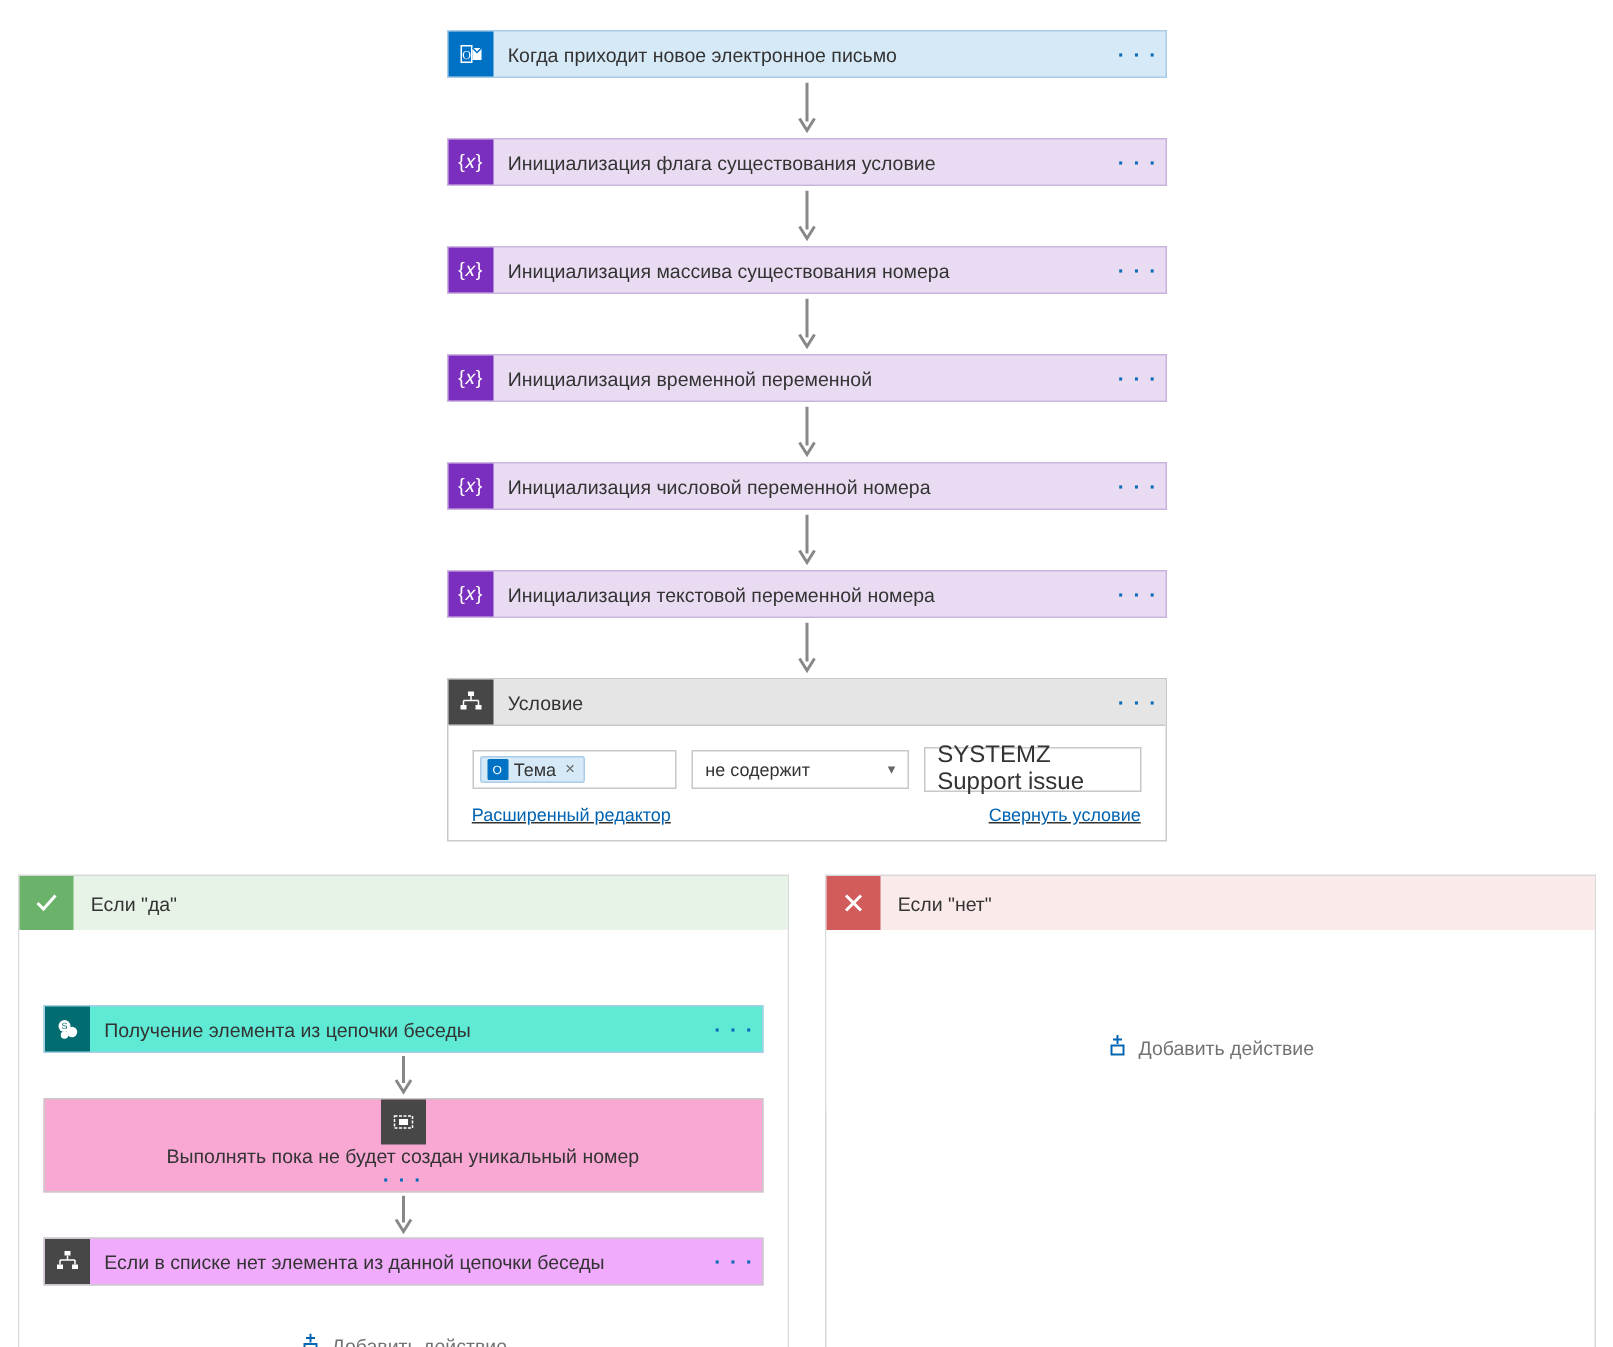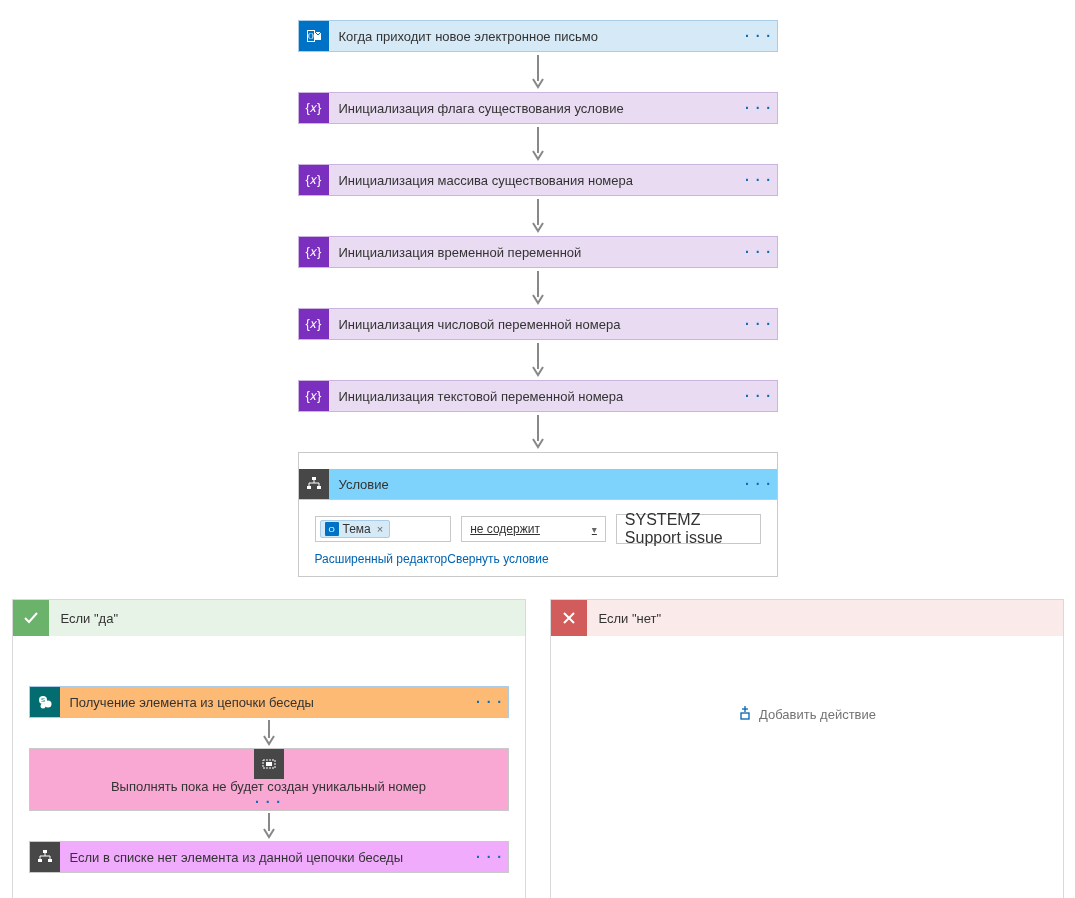--- a/index.html
+++ b/index.html
@@ -32,23 +32,23 @@
     color: #0a6bb8; letter-spacing: 1px;
     font-weight: bold; font-size: 14px;
     cursor: pointer;
   }
 
   
   .outlook { background: #d6e9f6; border-color: #a9cde8; }
   .outlook .step-icon { background: #0072c6; }
   .variable { background: #e9dcf2; border-color: #cbb4dd; }
   .variable .step-icon { background: #7b2fbf; }
-  .condition-head { background: #7dd3fc; border-color: #c9c9c9; margin-top: 16px; }
+  .condition-head { background: #e5e5e5; border-color: #c9c9c9; }
   .condition-head .step-icon { background: #474747; }
-  .sharepoint { background: #fdba74; border-color: #a9cde8; }
+  .sharepoint { background: #5eead4; border-color: #a9cde8; }
   .sharepoint .step-icon { background: #036c70; }
   .loop { background: #f9a8d4; border-color: #c9c9c9; flex-direction: column; }
   .loop .step-icon { background: #474747; }
   .cond2 { background: #f0abfc; border-color: #c9c9c9; }
   .cond2 .step-icon { background: #474747; }
 
   
   .arrow {
     display: flex; flex-direction: column; align-items: center;
     color: #888; height: 40px; justify-content: center;
@@ -89,33 +89,33 @@
     font-size: 8px; border-radius:1px;
   }
   .token .x { color:#666; font-size:11px; cursor:pointer; padding:0 2px; }
   .op-select {
     flex: 1 1 0;
     height: 26px;
     border: 1px solid #c8c8c8;
     display: flex; align-items: center; justify-content: space-between;
     padding: 0 8px; font-size: 12px;
     cursor: pointer;
-    text-decoration: underline;
   }
   .value-field {
     flex: 1 1 0;
     height: 26px;
     border: 1px solid #c8c8c8;
     padding: 14px 8px;
     display: flex; align-items: center;
     font-size: 16px;
   }
   .cond-links {
-    display: flex; 
+    display: flex; justify-content: space-between;
     font-size: 12px;
+    text-decoration: underline;
   }
   .cond-links a { color: #0063b1; text-decoration: none; cursor: pointer; }
 
   
   .branches {
     width: 100%;
     display: flex;
     gap: 24px;
     margin-top: 22px;
     justify-content: center;

